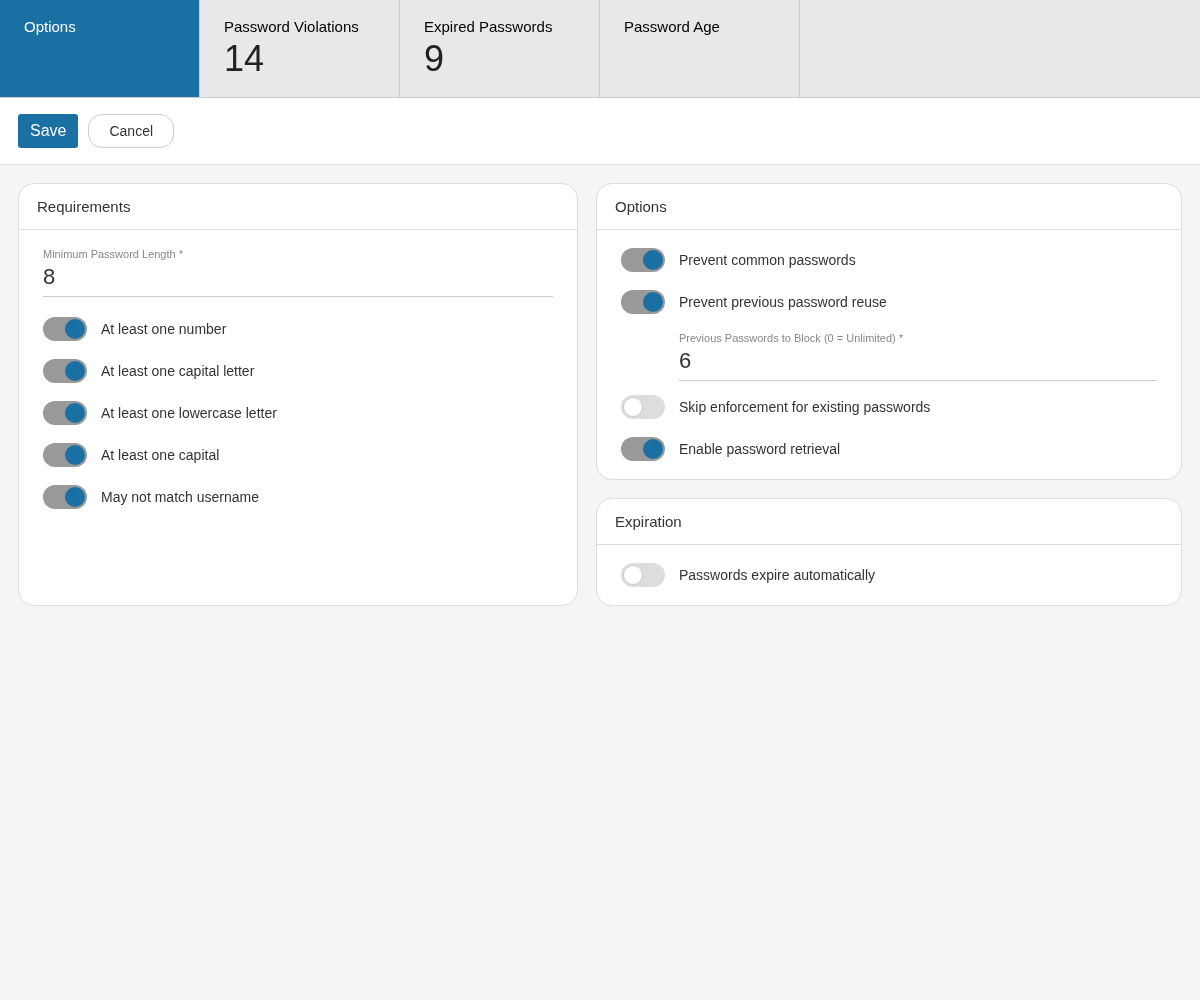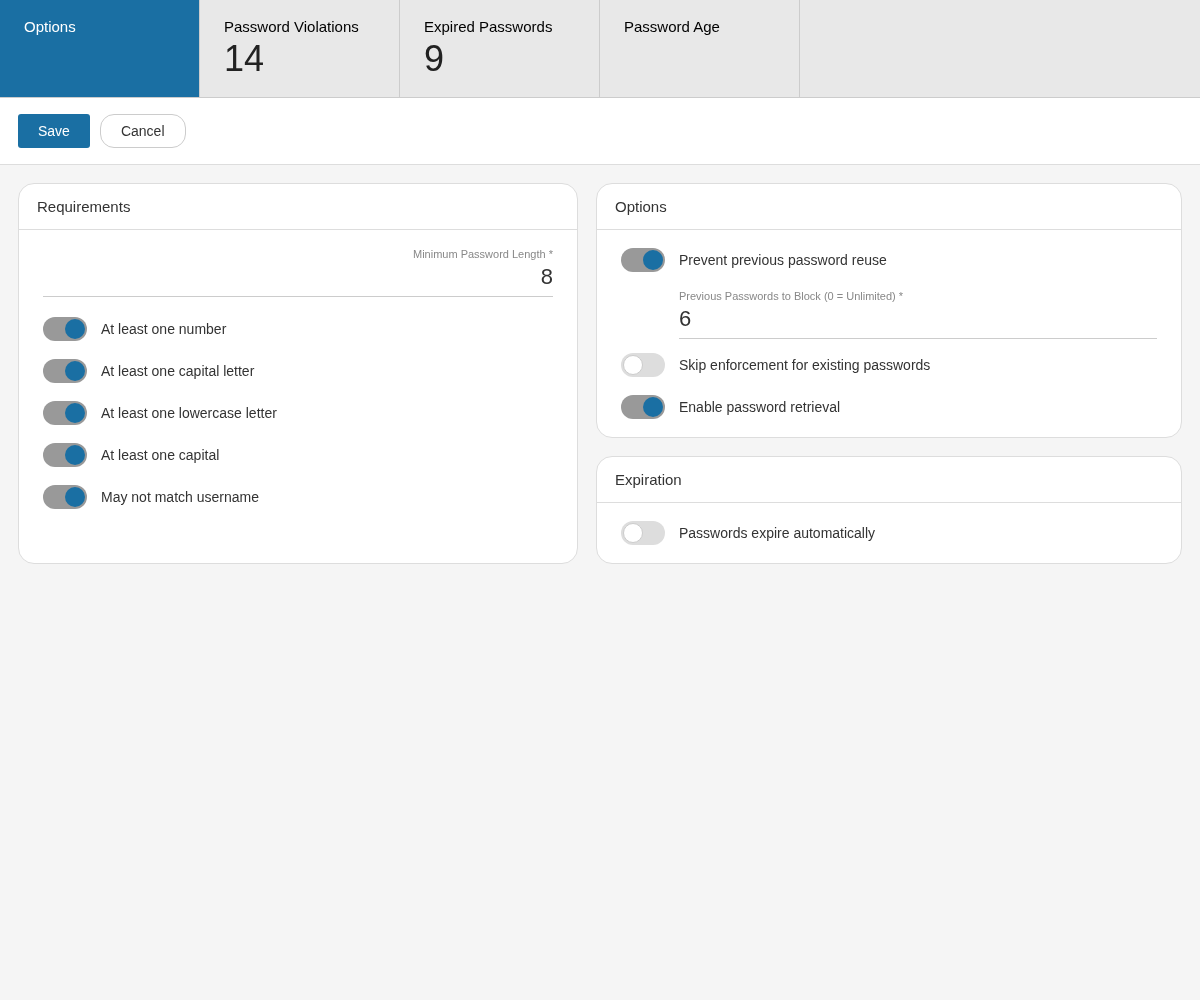--- a/index.html
+++ b/index.html
@@ -42,22 +42,22 @@
       display: flex;
       gap: 10px;
       padding: 16px 18px;
       background: #fff;
       border-bottom: 1px solid #ddd;
     }
     .btn-save {
       background: #1a6fa3;
       color: #fff;
       border: none;
-      padding: 8px 20px;
-      font-size: 14px;
+      padding: 8px 12px;
+      font-size: 16px;
       cursor: pointer;
       border-radius: 3px;
     }
     .btn-cancel {
       background: #fff;
       color: #333;
       border: 1px solid #ccc;
       padding: 8px 20px;
       font-size: 14px;
       cursor: pointer;
@@ -93,21 +93,20 @@
       color: #333;
       border-bottom: 1px solid #ddd;
     }
     .card-body {
       padding: 18px 24px;
     }
 
     
     .form-field {
       margin-bottom: 20px;
-      text-align: right;
     }
     .field-label {
       font-size: 11px;
       color: #888;
       margin-bottom: 4px;
     }
     .field-value {
       font-size: 22px;
       color: #333;
       border-bottom: 1px solid #ccc;
@@ -256,20 +255,29 @@
       </div>
     </div>
   </div>
 
   <div class="card-right-col">
 
     <div class="card">
       <div class="card-header">Options</div>
       <div class="card-body">
 
+        <div class="toggle-row">
+          <label class="toggle">
+            <input type="checkbox" checked="" style="">
+            <div class="toggle-track on">
+              <div class="toggle-thumb"></div>
+            </div>
+          </label>
+          <span class="toggle-label">Prevent common passwords</span>
+        </div>
 
         <div class="toggle-row">
           <label class="toggle">
             <input type="checkbox" checked="" style="">
             <div class="toggle-track on">
               <div class="toggle-thumb"></div>
             </div>
           </label>
           <span class="toggle-label">Prevent previous password reuse</span>
         </div>

